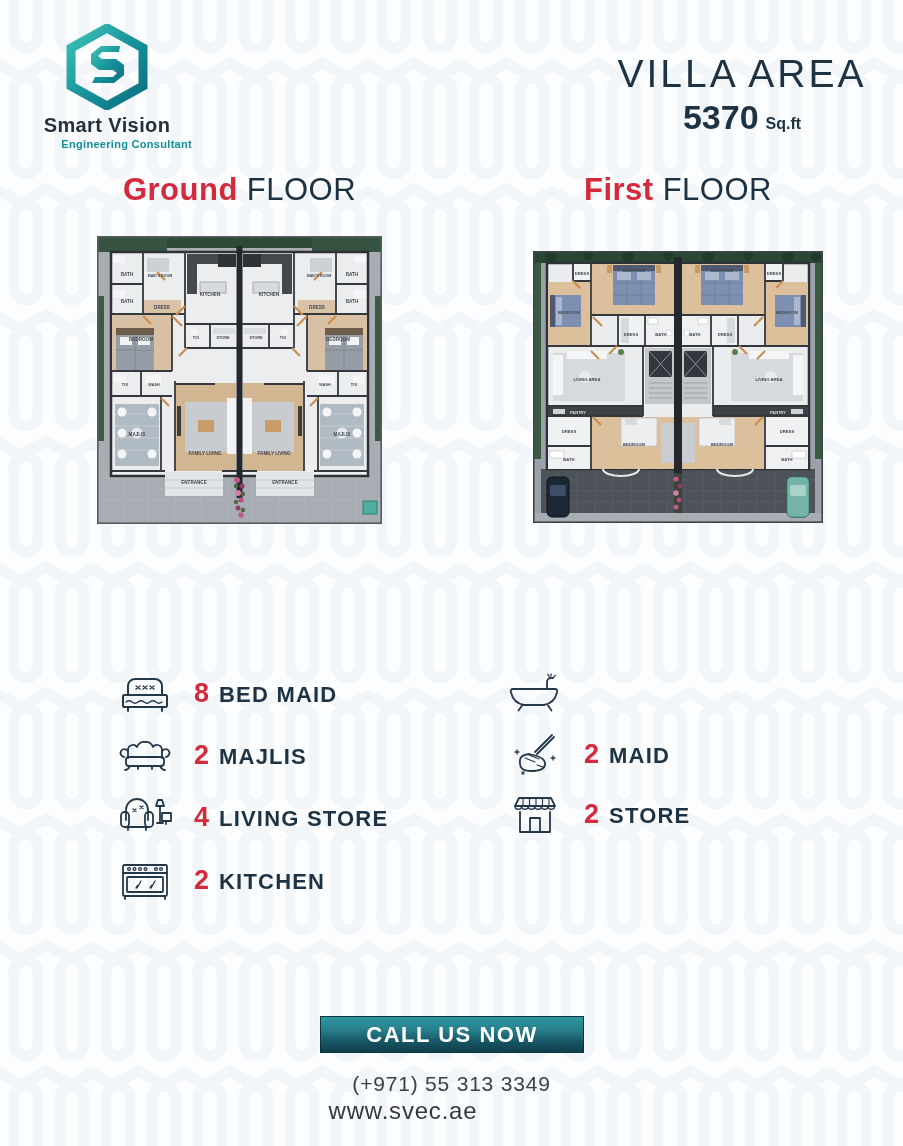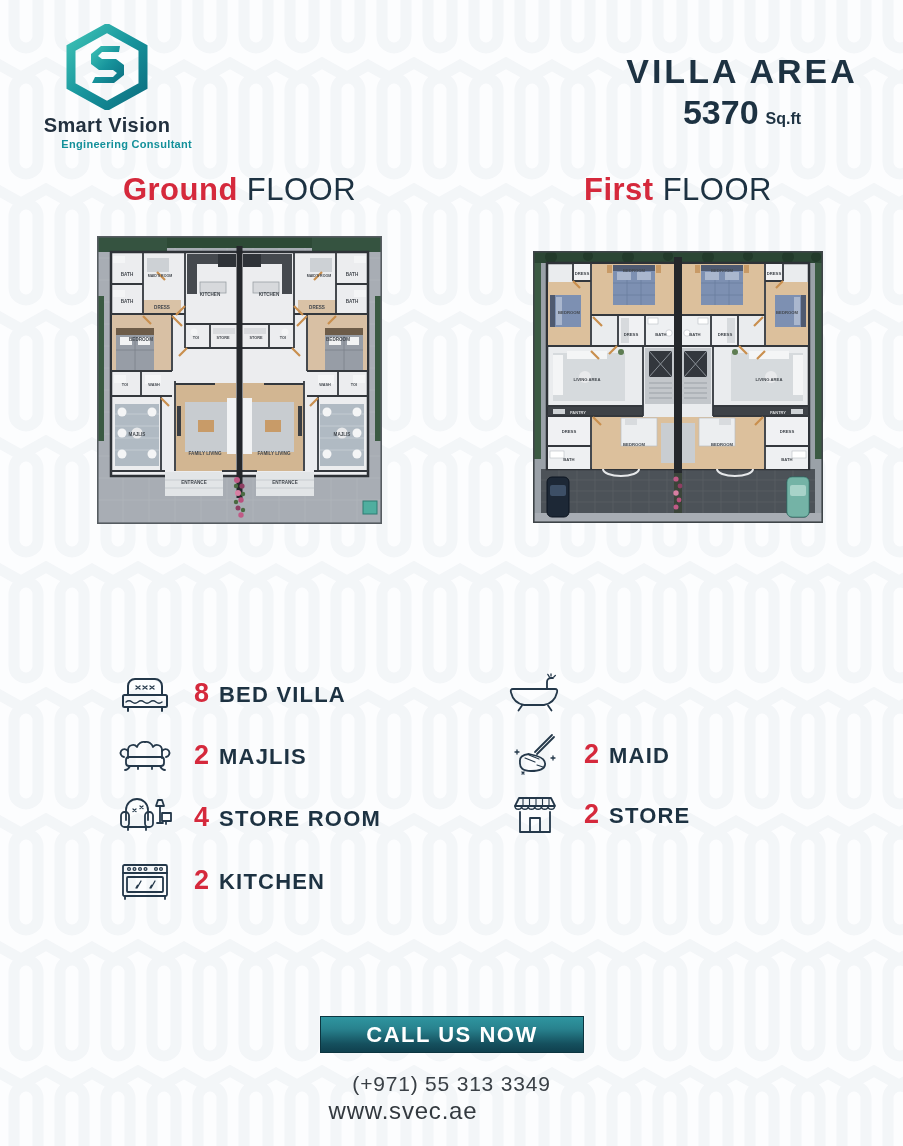--- a/index.html
+++ b/index.html
@@ -13,21 +13,21 @@
   .layer { position:absolute; z-index:1; }
 
   
   .logo { left:22px; top:24px; width:170px; text-align:center; }
   .logo svg { display:block; margin:0 auto; }
   .brand-name { font-size:20px; font-weight:bold; color:#23313f; letter-spacing:.4px; margin-top:4px; }
   .brand-tagline { font-size:11px; font-weight:bold; color:#13909a; letter-spacing:.3px; margin-top:1px;text-align:right; }
 
   
   .villa { left:608px; top:52px; width:268px; text-align:center; }
-  .villa-label { font-size:34px; font-weight:bold; color:#1d3242; letter-spacing:3px; }
+  .villa-label { font-size:39px; font-weight:normal; color:#1d3242; letter-spacing:3px; }
   .villa-value-row { margin-top:2px; display:flex; justify-content:center; align-items:baseline; gap:7px; }
   .villa-value { font-size:34px; font-weight:bold; color:#1d3242; }
   .villa-unit { font-size:16px; font-weight:bold; color:#1d3242; }
 
   
   .floor-heading { top:172px; height:42px; text-align:center; font-size:31px; letter-spacing:.5px; white-space:nowrap; }
   .floor-heading .hl { color:#d5293c; font-weight:bold; margin-right:9px; }
   .floor-heading .rest { color:#1d3242; font-weight:500; }
   .heading-ground { left:97px; width:285px; }
   .heading-first { left:533px; width:290px; }
@@ -335,21 +335,21 @@
         <rect x="4" y="25" width="44" height="12" rx="1.5"></rect>
         <path d="M7 32 q3 -2.5 6 0 t6 0 t6 0 t6 0 t6 0 t6 0" stroke-width="1.4"></path>
         <path d="M9 37 v4 M43 37 v4"></path>
         <g stroke-width="1.3">
           <path d="M17 16 l4 3 m0 -3 l-4 3 M24 16 l4 3 m0 -3 l-4 3 M31 16 l4 3 m0 -3 l-4 3"></path>
         </g>
       </svg>
     </span>
     <span class="txt">
         <span class="num">8</span>
-        <span class="lbl">BED VILLA</span>
+        <span class="lbl">BED MAID</span>
       </span>
   </div>
 
   <div class="layer feature f-l2">
     <span class="icon">
       <svg width="54" height="46" viewBox="0 0 54 46" fill="none" stroke="#24384a" stroke-width="1.8" stroke-linecap="round" stroke-linejoin="round">
         <path d="M10 26 v-8 a5 5 0 0 1 9 -3 a7 7 0 0 1 8 -5 a7 7 0 0 1 8 5 a5 5 0 0 1 9 3 v8"></path>
         <path d="M10 19 a4 4 0 1 0 -4 6 M44 19 a4 4 0 1 1 4 6"></path>
         <rect x="8" y="25" width="38" height="9" rx="3"></rect>
         <path d="M12 34 q-2 4 -5 4 M42 34 q2 4 5 4 M20 34 v3 M34 34 v3"></path>
@@ -370,21 +370,21 @@
         <path d="M9 34 h22 M11 34 v3 M29 34 v3"></path>
         <path d="M16 16 l3 2.5 m0 -2.5 l-3 2.5 M23 13 l3 2.5 m0 -2.5 l-3 2.5" stroke-width="1.2"></path>
         <path d="M43 13 v17 M40 30 h6"></path>
         <path d="M39 13 h8 l-2 -6 h-4 z"></path>
         <rect x="45" y="20" width="9" height="8"></rect>
         <path d="M49 28 v3"></path>
       </svg>
     </span>
     <span class="txt">
         <span class="num">4</span>
-        <span class="lbl">STORE ROOM</span>
+        <span class="lbl">LIVING STORE</span>
       </span>
   </div>
 
   <div class="layer feature f-l4">
     <span class="icon">
       <svg width="54" height="46" viewBox="0 0 54 46" fill="none" stroke="#24384a" stroke-width="1.8" stroke-linecap="round" stroke-linejoin="round">
         <rect x="5" y="8" width="44" height="31" rx="1.5"></rect>
         <path d="M5 16 h44"></path>
         <g stroke-width="1.3">
           <circle cx="11" cy="12" r="1.4"></circle>

